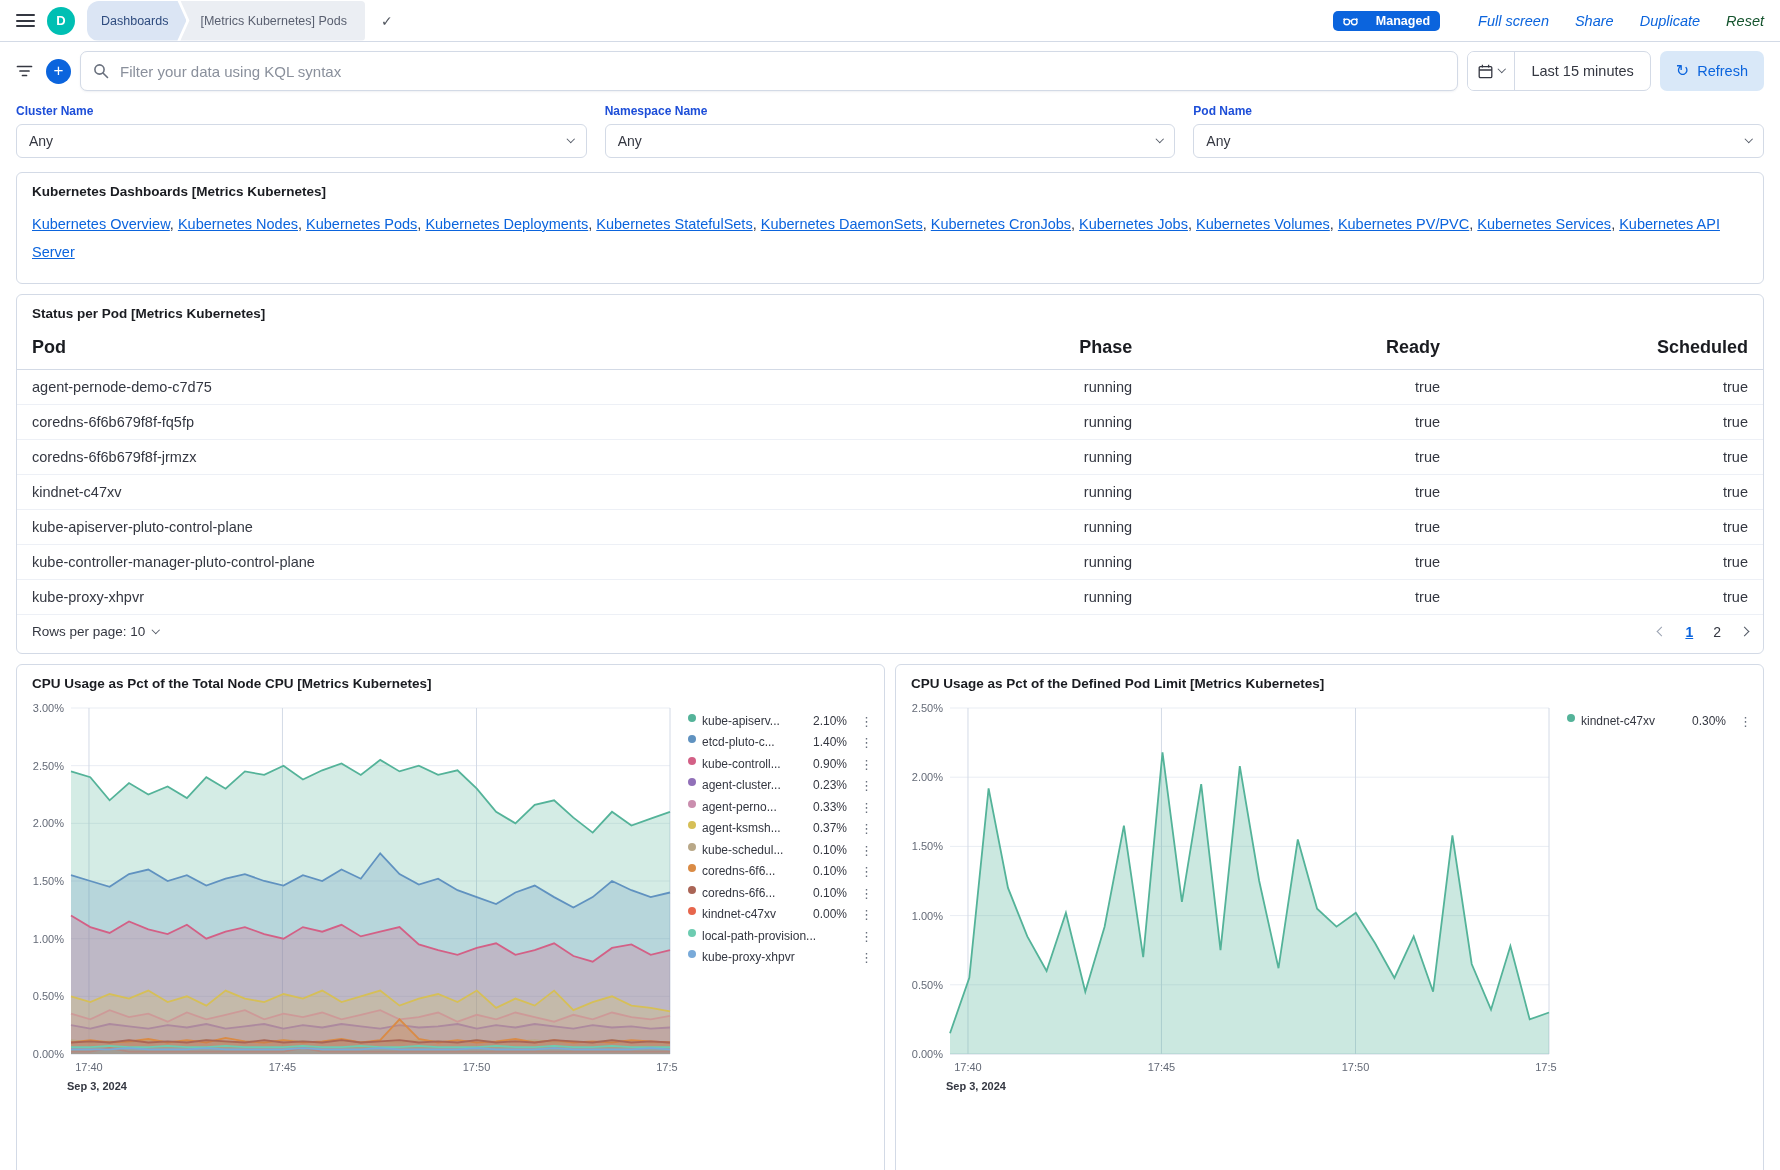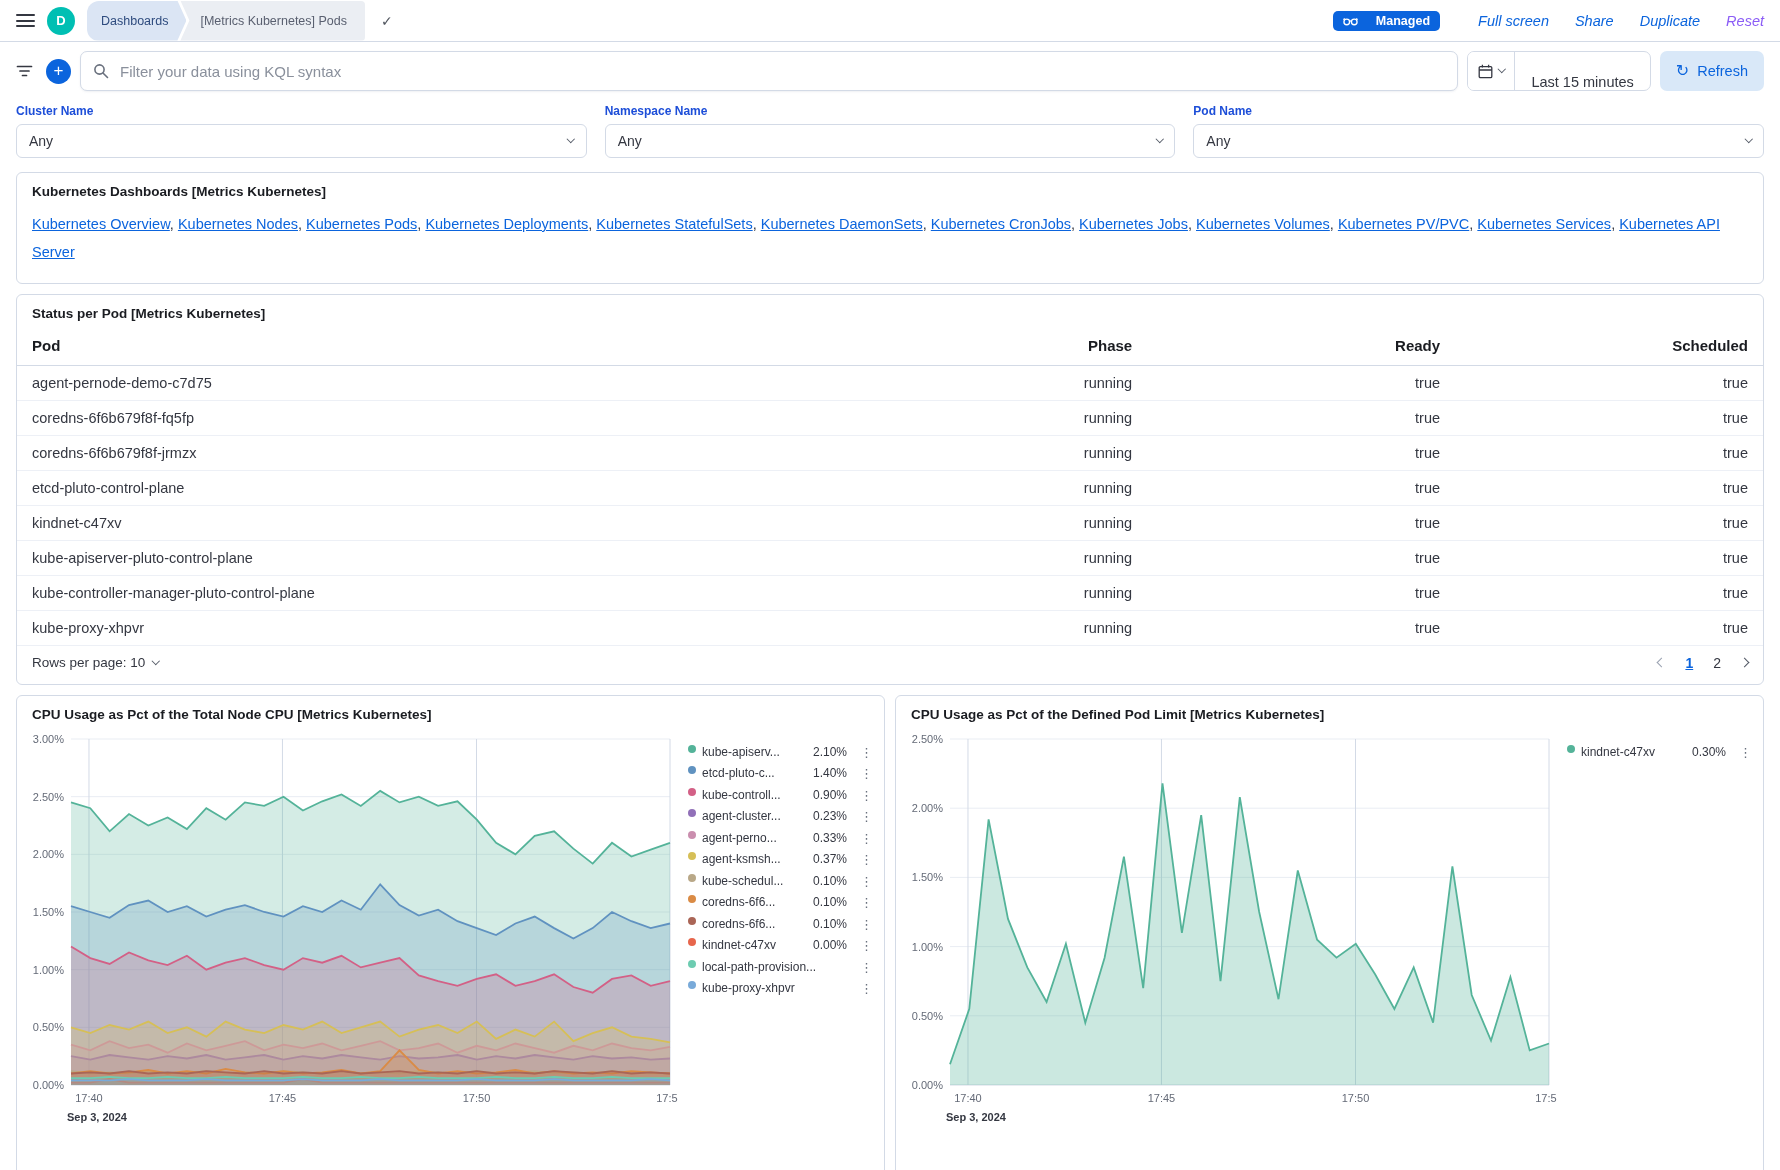--- a/index.html
+++ b/index.html
@@ -22,30 +22,30 @@
     clip-path:polygon(0 0, calc(100% - 9px) 0, 100% 50%, calc(100% - 9px) 100%, 0 100%);
     border-radius:12px 0 0 12px; }
   .crumb.last { background:#EBEEF3; color:#5A6070; margin-left:-6px;
     clip-path:polygon(0 0, 100% 0, 100% 100%, 0 100%, 9px 50%);
     padding-left:20px; border-radius:0 4px 4px 0; }
   .check-icon { color:#51565F; font-size:14px; margin-left:4px; }
   .topbar-spacer { flex:1; }
   .managed-badge { display:flex; align-items:center; gap:18px; background:#0B64DD; color:#fff; font-size:12.5px; font-weight:600; padding:3px 10px; border-radius:5px; cursor:pointer; }
   .topbar-actions { display:flex; align-items:center; }
   .top-action { color:#0B64DD; font-size:14.5px; font-weight:500; text-decoration:none; margin-left:26px;font-style:italic; }
-  .top-action.muted { color:#8b5cf6; }
+  .top-action.muted { color:#14532d; }
 
   
   .querybar { display:flex; align-items:center; gap:9px; padding:9px 16px 9px 12px; }
   .icon-btn { background:none; border:none; padding:4px; display:flex; align-items:center; cursor:pointer; }
   .plus-btn { width:25px; height:25px; border-radius:50%; background:#0B64DD; color:#fff; border:none; font-size:17px; line-height:1; display:flex; align-items:center; justify-content:center; cursor:pointer; padding:0 0 2px; }
   .search { flex:1; height:40px; border:1px solid #D3DAE6; border-radius:7px; display:flex; align-items:center; gap:9px; padding:0 12px; background:#fff; box-shadow:0 1px 2px rgba(152,162,179,.15); }
   .search input { border:none; outline:none; flex:1; font-size:15px; color:#343741; font-family:inherit; background:transparent; }
   .search input::placeholder { color:#8A909C; }
-  .datepicker { display:flex; align-items:flex-end; height:40px; border:1px solid #D3DAE6; border-radius:7px; background:#fff; overflow:hidden; }
+  .datepicker { display:flex; align-items:center; height:40px; border:1px solid #D3DAE6; border-radius:7px; background:#fff; overflow:hidden; }
   .dp-btn { display:flex; align-items:center; gap:6px; padding:0 10px; height:100%; border:none; border-right:1px solid #D3DAE6; background:#fff; cursor:pointer; }
   .dp-text { padding:0 16px; font-size:14.5px; color:#343741; cursor:pointer; white-space:nowrap; }
   .refresh-btn { display:flex; align-items:center; gap:8px; height:40px; padding:0 16px; border:none; border-radius:7px; background:#D9E8F8; color:#0B64DD; font-size:14.5px; font-weight:500; cursor:pointer; font-family:inherit; }
   .refresh-glyph { font-size:16px; line-height:1; }
 
   
   .controls-row { display:flex; gap:18px; padding:4px 16px 14px; }
   .control { flex:1; }
   .control-label { font-size:12px; font-weight:700; color:#1d4ed8; margin-bottom:6px; }
   .control-box { height:34px; border:1px solid #D3DAE6; border-radius:6px; background:#fff; display:flex; align-items:center; justify-content:space-between; padding:0 12px; font-size:14px; color:#343741; cursor:pointer; }
@@ -53,21 +53,21 @@
   
   .panel { border:1px solid #D3DAE6; border-radius:6px; background:#fff; margin:0 16px 10px; }
   .panel-title { font-size:13.5px; font-weight:700; color:#1A1C21; padding:11px 15px 5px; }
 
   .links-body { padding:6px 15px 16px; font-size:14.5px; line-height:1.95; }
   .links-body a { color:#0B64DD; text-decoration:underline; }
   .links-body .comma { color:#343741; }
 
   
   .ktable { width:100%; border-collapse:collapse; font-size:14.5px; }
-  .ktable th { font-weight:700; padding:11px 15px; border-bottom:1px solid #D3DAE6; font-size:15px; color:#1A1C21; }
+  .ktable th { font-weight:700; padding:11px 15px; border-bottom:1px solid #D3DAE6; font-size:18px; color:#1A1C21; }
   .ktable td { padding:9px 15px; border-bottom:1px solid #EDF0F6; color:#343741; }
   .col-pod { text-align:left; width:47%; }
   .col-num { text-align:right; width:17.6%; }
   .table-footer { display:flex; align-items:center; justify-content:space-between; padding:9px 15px 13px; font-size:13.5px; }
   .rpp { display:flex; align-items:center; gap:8px; color:#343741; cursor:pointer; }
   .pager { display:flex; align-items:center; gap:20px; font-size:14px; }
   .pager .page { color:#343741; text-decoration:none; }
   .pager .page.active { color:#0B64DD; font-weight:700; text-decoration:underline; }
   .chev { display:inline-block; width:7px; height:7px; border-right:1.6px solid #505764; border-bottom:1.6px solid #505764; transform:rotate(45deg); margin-top:-4px; }
   .chev.sm { width:5.5px; height:5.5px; }
@@ -198,26 +198,20 @@
           <td class="col-num">true</td>
         </tr>
         <tr>
           <td class="col-pod">coredns-6f6b679f8f-fq5fp</td>
           <td class="col-num">running</td>
           <td class="col-num">true</td>
           <td class="col-num">true</td>
         </tr>
         <tr>
           <td class="col-pod">coredns-6f6b679f8f-jrmzx</td>
-          <td class="col-num">running</td>
-          <td class="col-num">true</td>
-          <td class="col-num">true</td>
-        </tr>
-        <tr>
-          <td class="col-pod">etcd-pluto-control-plane</td>
           <td class="col-num">running</td>
           <td class="col-num">true</td>
           <td class="col-num">true</td>
         </tr>
         <tr>
           <td class="col-pod">kindnet-c47xv</td>
           <td class="col-num">running</td>
           <td class="col-num">true</td>
           <td class="col-num">true</td>
         </tr>

